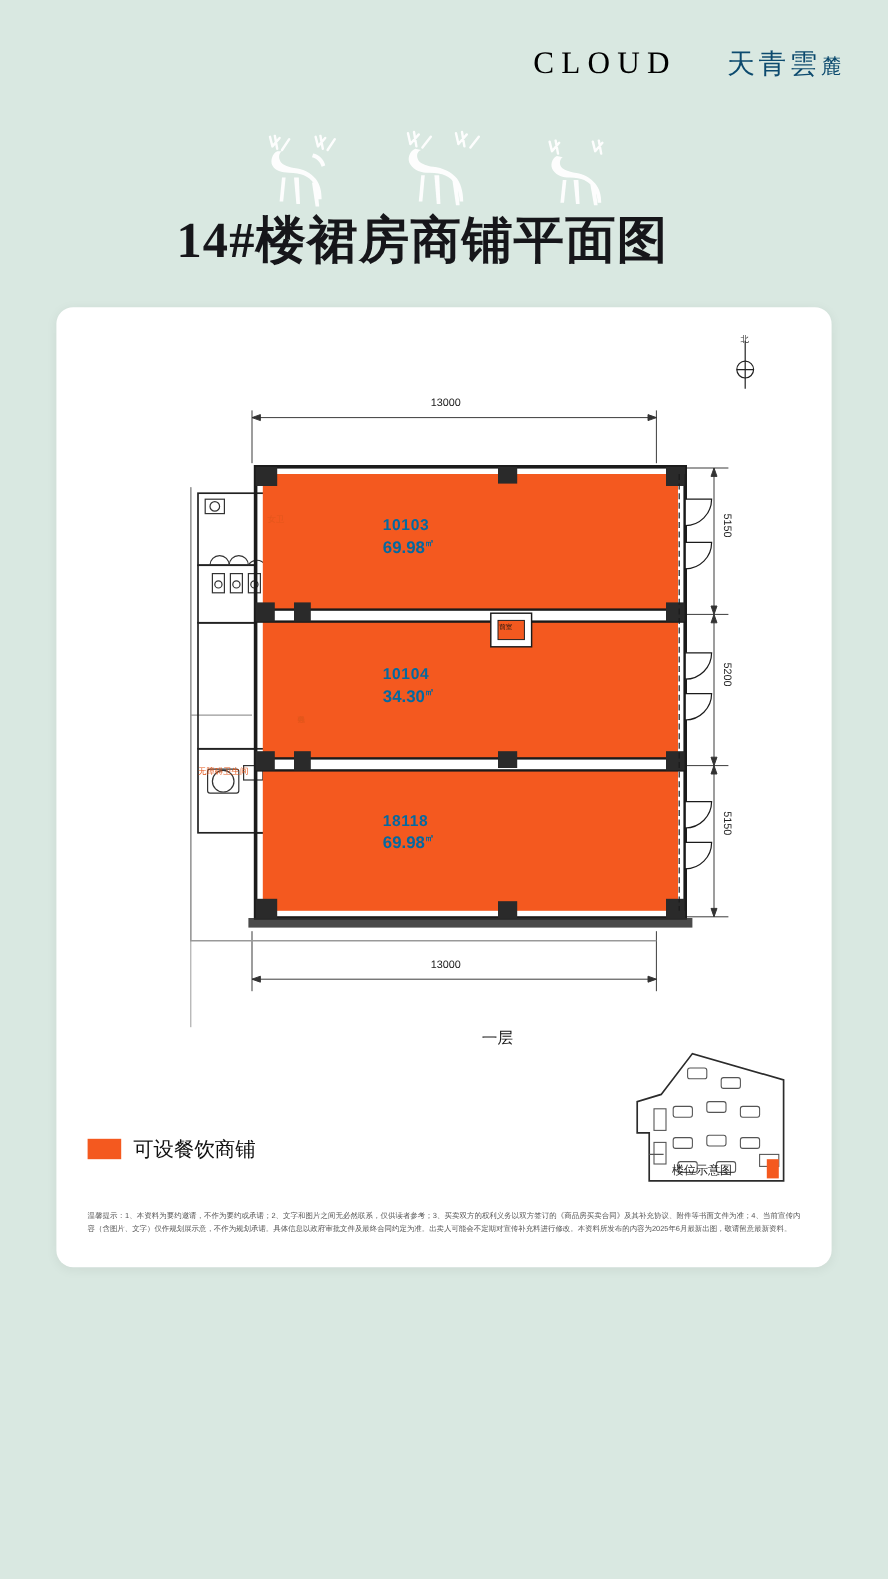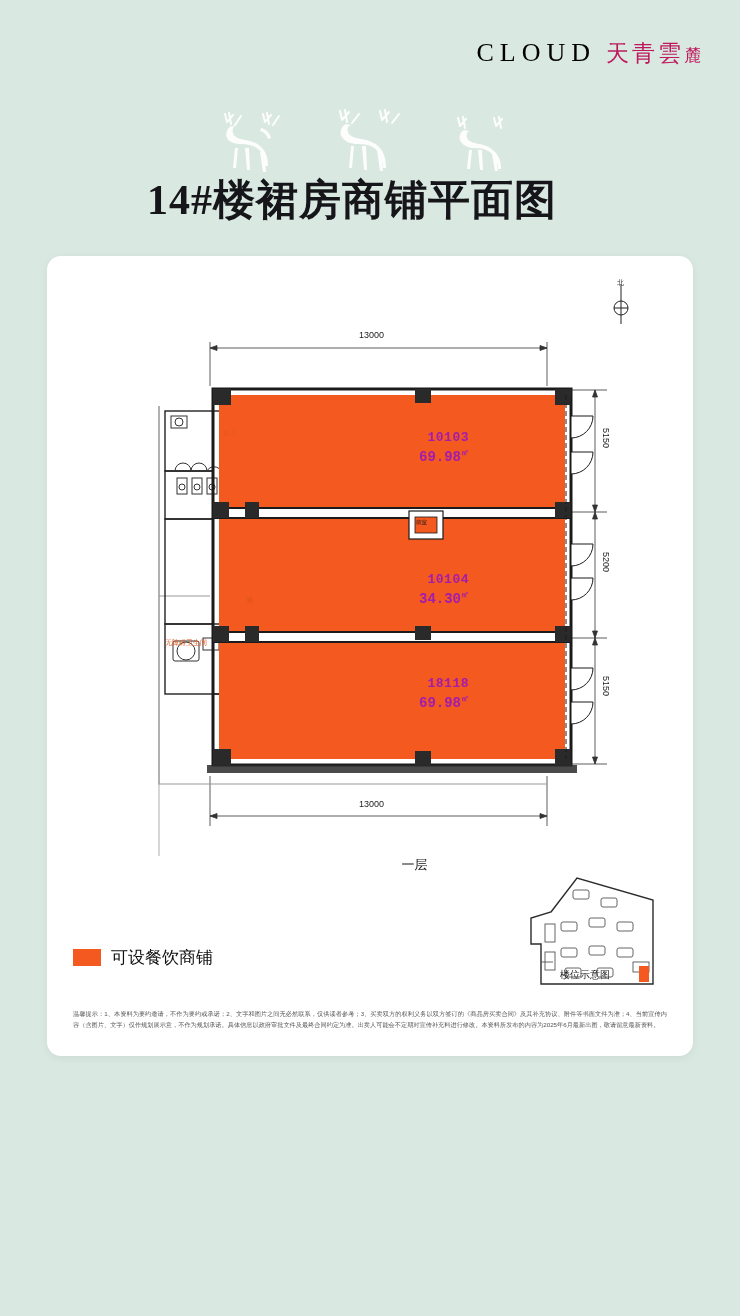--- a/index.html
+++ b/index.html
@@ -15,21 +15,21 @@
   .brand {
     position: absolute; top: 38px; right: 36px;
     display: flex; align-items: baseline; gap: 10px;
   }
   .brand-latin {
     font-family: "Liberation Serif", serif;
     font-size: 26px; letter-spacing: 6px; color: #000000;
   }
   .brand-cn {
     font-family: "Liberation Serif", serif;
-    font-size: 23px; letter-spacing: 3px; color: #be185d;
+    font-size: 23px; letter-spacing: 3px; color: #0c4a6e; margin-left: 32px;
   }
   .brand-cn .small { font-size: 17px; }
 
   
   .deer-row {
     position: absolute; top: 108px; left: 0; width: 740px; height: 70px;
     pointer-events: none;
   }
   .deer { position: absolute; opacity: .95; }
 
@@ -59,22 +59,22 @@
 
   
   .plan { position: absolute; left: 0; top: 0; width: 646px; height: 800px; }
 
   
   .dim { position: absolute; font-size: 9px; color: #222; }
   .dim-v { writing-mode: vertical-rl; text-orientation: mixed; }
 
   
   .unit-label {
-    position: absolute; text-align: right; color: #a21caf;
-    font-family: Liberation Mono, monospace;
+    position: absolute; text-align: left; color: #0369a1;
+    font-family: Liberation Sans, sans-serif;
   }
   .unit-code { font-size: 13px; font-weight: 700; letter-spacing: .5px; }
   .unit-area { font-size: 14px; font-weight: 700; margin-top: 2px; }
   .unit-area sup { font-size: 8px; }
 
   .floor-label {
     position: absolute; left: 0; width: 735px; text-align: center;
     top: 600px; font-size: 13px; color: #111;
   }
 
@@ -273,21 +273,21 @@
       <div class="dim dim-v" style="left:554px; top:172px;">5150</div>
       <div class="dim dim-v" style="left:554px; top:296px;">5200</div>
       <div class="dim dim-v" style="left:554px; top:420px;">5150</div>
 
       <div class="unit-label" style="left:272px; top:174px; width:150px;">
         <div class="unit-code">10103</div>
         <div class="unit-area">
           <span>69.98</span><sup>㎡</sup>
         </div>
       </div>
-      <div class="unit-label" style="left:272px; top:316px; width:150px;">
+      <div class="unit-label" style="left:272px; top:298px; width:150px;">
         <div class="unit-code">10104</div>
         <div class="unit-area">
           <span>34.30</span><sup>㎡</sup>
         </div>
       </div>
       <div class="unit-label" style="left:272px; top:420px; width:150px;">
         <div class="unit-code">18118</div>
         <div class="unit-area">
           <span>69.98</span><sup>㎡</sup>
         </div>

